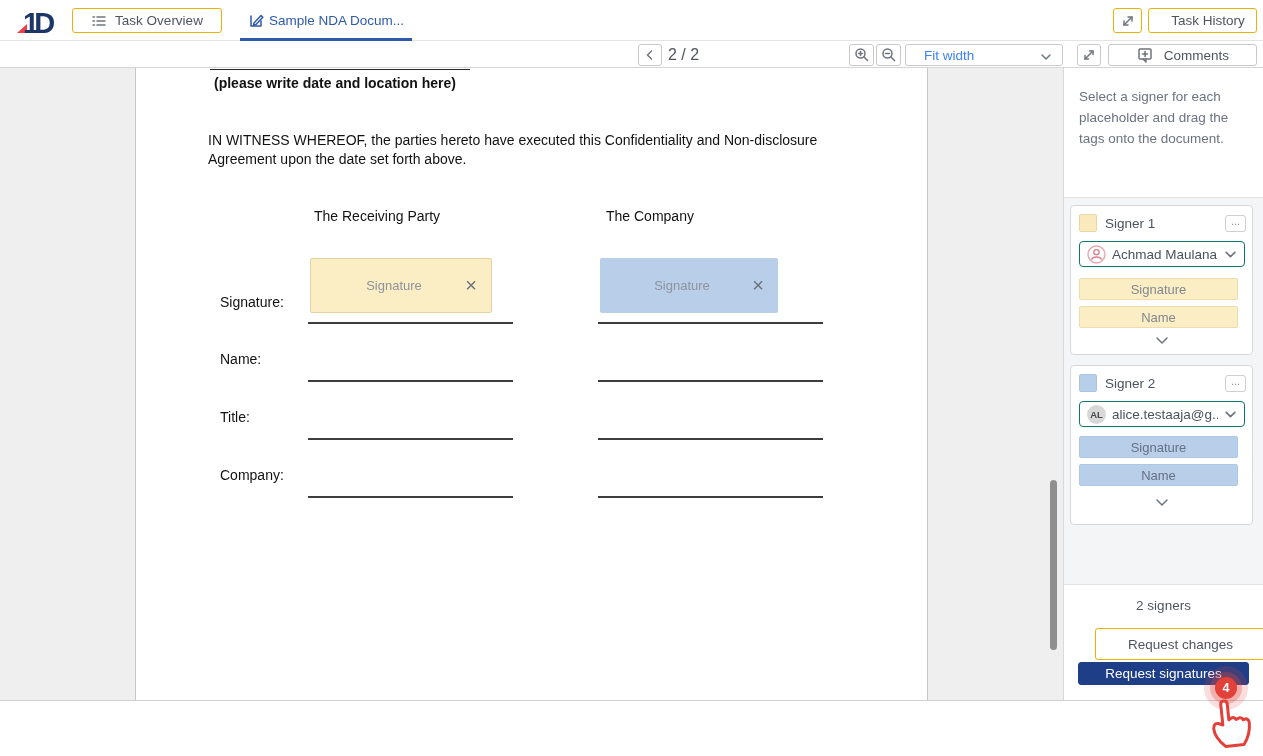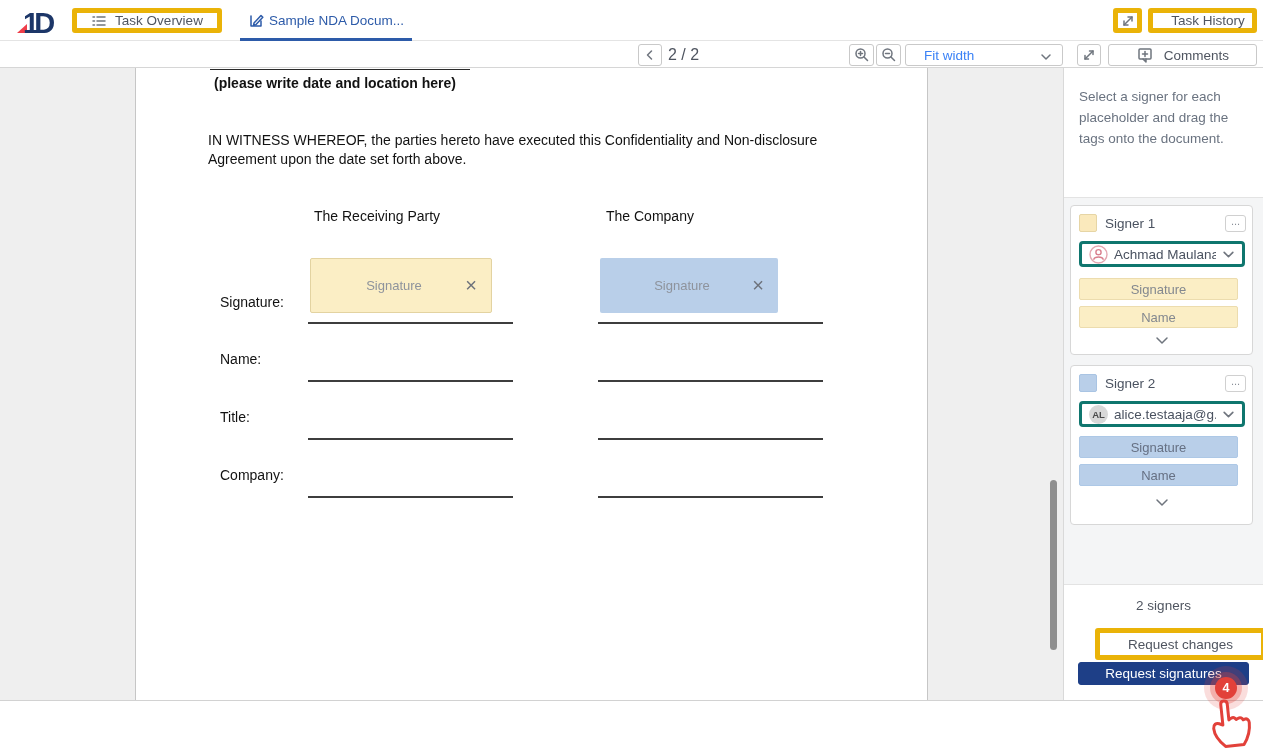--- a/index.html
+++ b/index.html
@@ -3,21 +3,21 @@
 <meta charset="utf-8">
 <style>
   * { margin:0; padding:0; box-sizing:border-box; }
   html,body { background:#ffffff; }
   body { font-family:"Liberation Sans", sans-serif; color:#4f5560; }
   .app { position:relative; width:1263px; height:756px; background:#fff; overflow:hidden; }
 
   
   .header { position:absolute; left:0; top:0; width:1263px; height:41px; background:#fff; border-bottom:1px solid #e4e4e4; }
   .logo { position:absolute; left:14px; top:3px; width:46px; height:36px; }
-  .btn { display:flex; align-items:center; justify-content:center; gap:8px; border:5px solid #eab308; border-radius:3px; background:#fff; font-size:13.5px; color:#4f5560; cursor:pointer; }
+  .btn { display:flex; align-items:center; justify-content:center; gap:8px; border:1px solid #eab308; border-radius:3px; background:#fff; font-size:13.5px; color:#4f5560; cursor:pointer; }
   .task-overview-btn { position:absolute; left:72px; top:8px; width:150px; height:25px; }
   .doc-tab { position:absolute; left:240px; top:0; width:172px; height:40px; display:flex; align-items:center; justify-content:center; gap:5px; color:#2d5ba9; font-size:13.5px; cursor:pointer; }
   .doc-tab .underline { position:absolute; left:0; bottom:-1px; width:100%; height:3px; background:#2d5ba9; }
   .collapse-btn { position:absolute; left:1113px; top:8px; width:29px; height:25px; }
   .task-history-btn { position:absolute; left:1148px; top:8px; width:109px; height:25px;padding-left:11px; }
 
   
   .toolbar { position:absolute; left:0; top:41px; width:1263px; height:27px; background:#fff; border-bottom:1px solid #d6d6d6; }
   .tb-btn { position:absolute; top:3px; height:22px; display:flex; align-items:center; justify-content:center; border:1px solid #c9c9c9; border-radius:3px; background:#fff; cursor:pointer; }
   .prev-btn { left:638px; width:24px; }
@@ -54,21 +54,21 @@
   .cards-section { position:absolute; left:0; top:129px; width:199px; height:388px; background:#f4f5f6; border-top:1px solid #e3e3e3; border-bottom:1px solid #e3e3e3; }
   .signer-card { position:absolute; left:6px; width:183px; background:#fff; border:1px solid #d7d7d7; border-radius:4px; }
   .card1 { top:7px; height:150px; }
   .card2 { top:167px; height:160px; }
   .card-head { position:absolute; left:8px; top:7px; right:6px; height:20px; display:flex; align-items:center; }
   .swatch { width:18px; height:18px; border-radius:2px; margin-right:8px; }
   .swatch-yellow { background:#fae9bc; border:1px solid #e6d5a5; }
   .swatch-blue { background:#b9cfe9; border:1px solid #a9c4e3; }
   .signer-label { font-size:13.5px; color:#4a5260; flex:1; }
   .menu-btn { width:21px; height:17px; border:1px solid #d0d0d0; border-radius:3px; background:#fff; font-size:11px; color:#8a8f98; line-height:10px; text-align:center; cursor:pointer; }
-  .assignee-select { position:absolute; left:8px; top:35px; width:166px; height:26px; border:3px solid #0f766e; border-radius:4px; background:#fff; display:flex; align-items:center; padding:0 7px; gap:6px; cursor:pointer; }
+  .assignee-select { position:absolute; left:8px; top:35px; width:166px; height:26px; border:1px solid #0f766e; border-radius:4px; background:#fff; display:flex; align-items:center; padding:0 7px; gap:6px; cursor:pointer; }
   .assignee-name { flex:1; font-size:13.5px; color:#4a5260; white-space:nowrap; overflow:hidden; }
   .avatar-al { width:19px; height:19px; border-radius:50%; background:#d8d8d8; color:#4a4a4a; font-size:9.5px; font-weight:bold; display:flex; align-items:center; justify-content:center; }
   .tag-btn { position:absolute; left:8px; width:159px; height:22px; border-radius:2px; display:flex; align-items:center; justify-content:center; font-size:13px; cursor:grab; }
   .tag-yellow { background:#fbeec5; border:1px solid #ecdcae; color:#83888f; }
   .tag-blue { background:#b9cfe9; border:1px solid #adc8e6; color:#667083; }
   .t1 { top:72px; } .t2 { top:100px; }
   .b1 { top:70px; } .b2 { top:98px; }
   .card-chevron { position:absolute; left:0; right:0; display:flex; justify-content:center; cursor:pointer; }
   .cc1 { top:128px; } .cc2 { top:130px; }
   .sb-footer { position:absolute; left:0; top:517px; width:199px; height:115px; background:#fff; }

